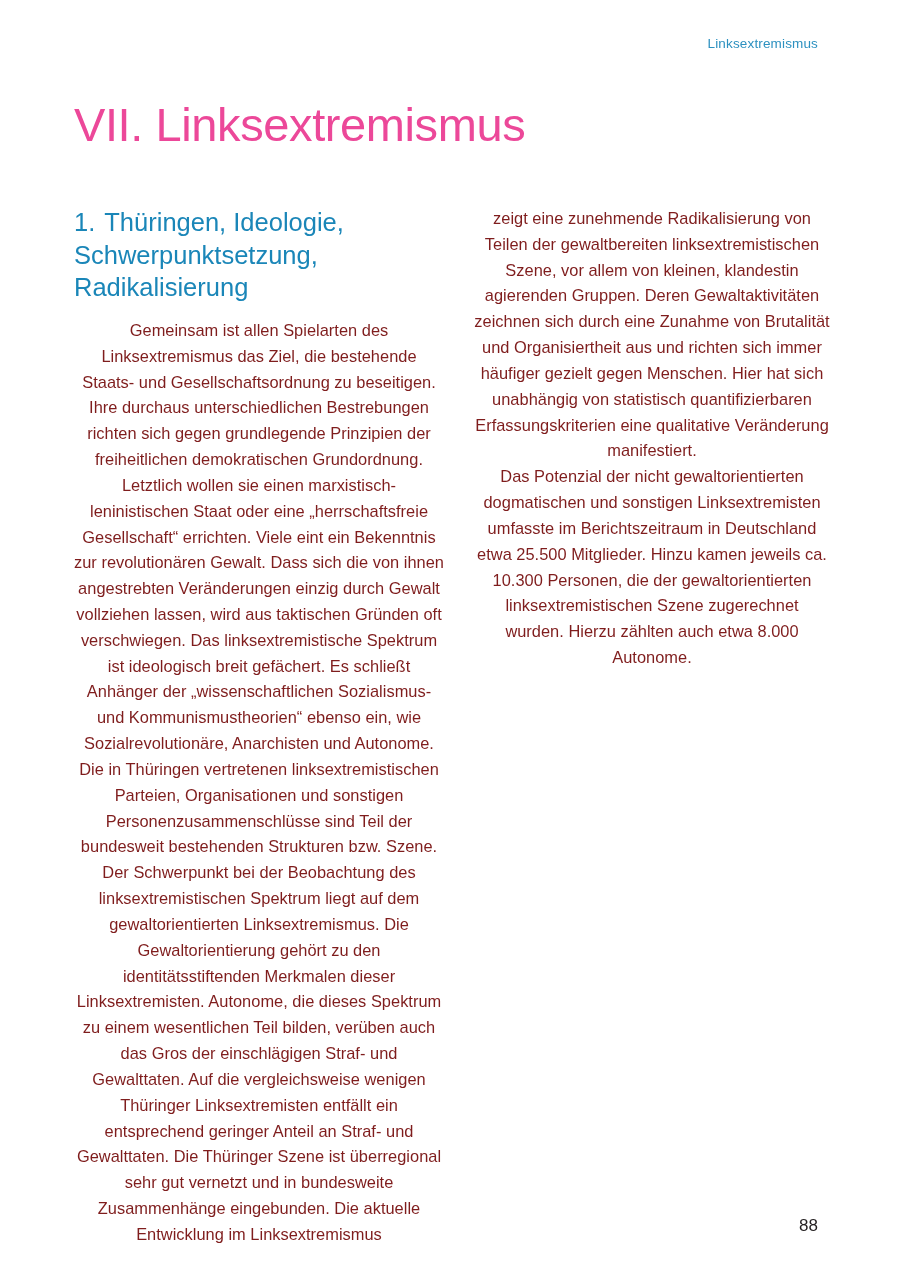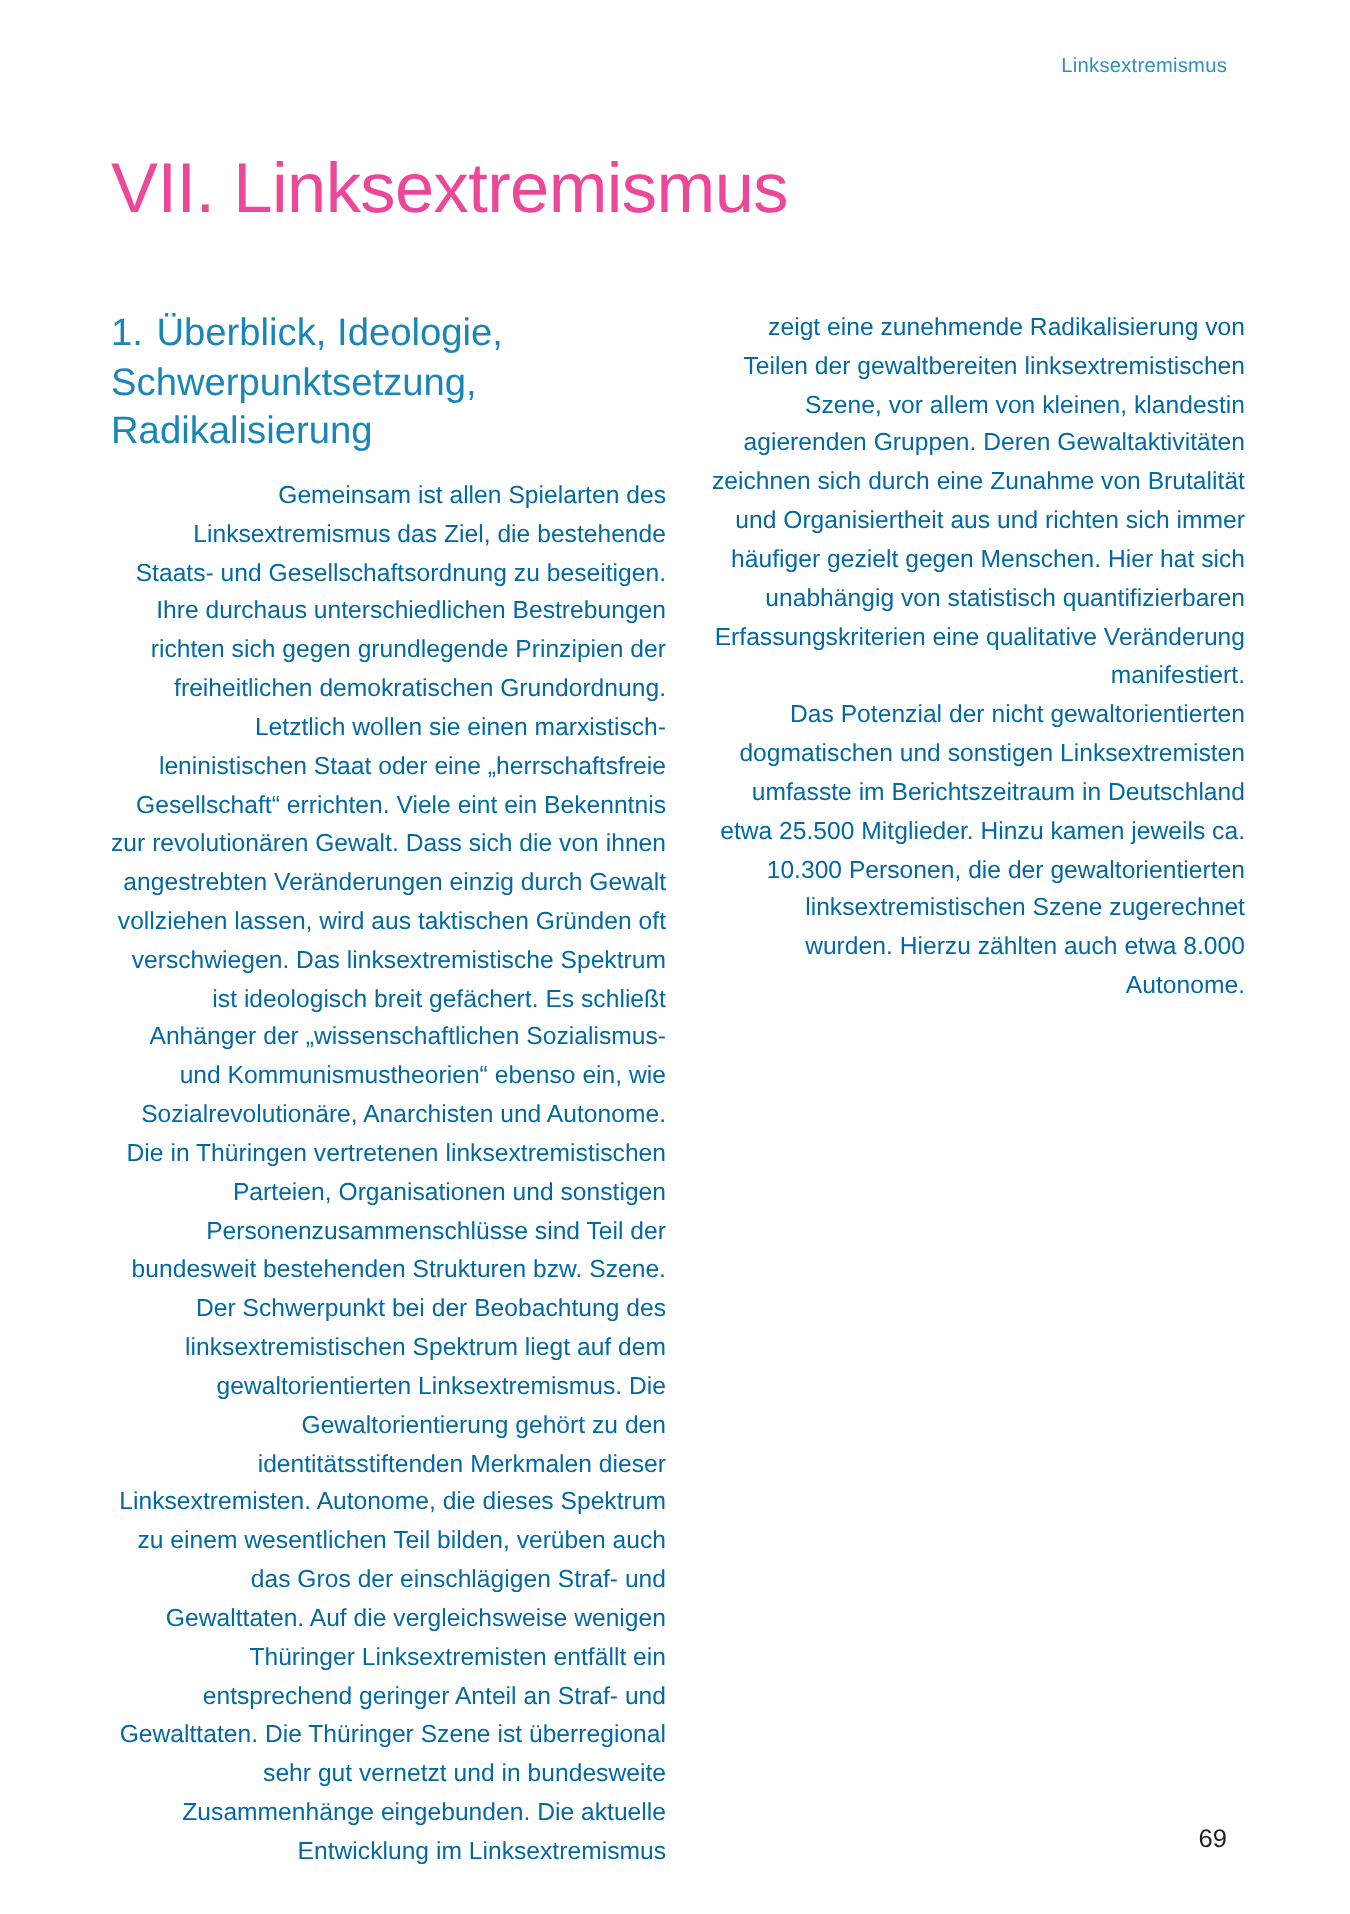--- a/index.html
+++ b/index.html
@@ -72,23 +72,23 @@
     margin-right: 9px;
   }
   h2.section-heading.spaced-top {
     margin-top: 54px;
   }
 
   p.body-text {
     margin: 0;
     font-size: 16.4px;
     line-height: 1.575;
-    color: #0369a1;
+    color: #7f1d1d;
     letter-spacing: 0.02px;
-    text-align: right;
+    text-align: center;
     hyphens: none;
   }
 
   .page-number {
     position: absolute;
     right: 82px;
     bottom: 40px;
     font-size: 17px;
     color: #231f20;
   }
@@ -99,28 +99,28 @@
 <div class="page">
 
   <div class="running-header">Linksextremismus</div>
 
   <h1 class="chapter-title">VII. Linksextremismus</h1>
 
   <div class="columns">
 
     <div class="col col-left">
       <h2 class="section-heading">
-        <span class="num">1.</span><span>Überblick, Ideologie, Schwerpunktsetzung, Radikalisierung</span>
+        <span class="num">1.</span><span>Thüringen, Ideologie, Schwerpunktsetzung, Radikalisierung</span>
       </h2>
       <p class="body-text">Gemeinsam ist allen Spielarten des Linksextremismus das Ziel, die bestehende Staats- und Gesellschaftsordnung zu beseitigen. Ihre durchaus unterschiedlichen Bestrebungen richten sich gegen grundlegende Prinzipien der freiheitlichen demokratischen Grundordnung. Letztlich wollen sie einen marxistisch-leninistischen Staat oder eine „herrschaftsfreie Gesellschaft“ errichten. Viele eint ein Bekenntnis zur revolutionären Gewalt. Dass sich die von ihnen angestrebten Veränderungen einzig durch Gewalt vollziehen lassen, wird aus taktischen Gründen oft verschwiegen. Das linksextremistische Spektrum ist ideologisch breit gefächert. Es schließt Anhänger der „wissenschaftlichen Sozialismus- und Kommunismustheorien“ ebenso ein, wie Sozialrevolutionäre, Anarchisten und Autonome. Die in Thüringen vertretenen linksextremistischen Parteien, Organisationen und sonstigen Personenzusammenschlüsse sind Teil der bundesweit bestehenden Strukturen bzw. Szene. Der Schwerpunkt bei der Beobachtung des linksextremistischen Spektrum liegt auf dem gewaltorientierten Linksextremismus. Die Gewaltorientierung gehört zu den identitätsstiftenden Merkmalen dieser Linksextremisten. Autonome, die dieses Spektrum zu einem wesentlichen Teil bilden, verüben auch das Gros der einschlägigen Straf- und Gewalttaten. Auf die vergleichsweise wenigen Thüringer Linksextremisten entfällt ein entsprechend geringer Anteil an Straf- und Gewalttaten. Die Thüringer Szene ist überregional sehr gut vernetzt und in bundesweite Zusammenhänge eingebunden. Die aktuelle Entwicklung im Linksextremismus</p>
     </div>
 
     <div class="col col-right">
       <p class="body-text">zeigt eine zunehmende Radikalisierung von Teilen der gewaltbereiten linksextremistischen Szene, vor allem von kleinen, klandestin agierenden Gruppen. Deren Gewaltaktivitäten zeichnen sich durch eine Zunahme von Brutalität und Organisiertheit aus und richten sich immer häufiger gezielt gegen Menschen. Hier hat sich unabhängig von statistisch quantifizierbaren Erfassungskriterien eine qualitative Veränderung manifestiert.</p>
 
       <p class="body-text">Das Potenzial der nicht gewaltorientierten dogmatischen und sonstigen Linksextremisten umfasste im Berichtszeitraum in Deutschland etwa 25.500 Mitglieder. Hinzu kamen jeweils ca. 10.300 Personen, die der gewaltorientierten linksextremistischen Szene zugerechnet wurden. Hierzu zählten auch etwa 8.000 Autonome.</p>
     </div>
 
   </div>
 
-  <div class="page-number">69</div>
+  <div class="page-number">88</div>
 
 </div>
 
 </body></html>

